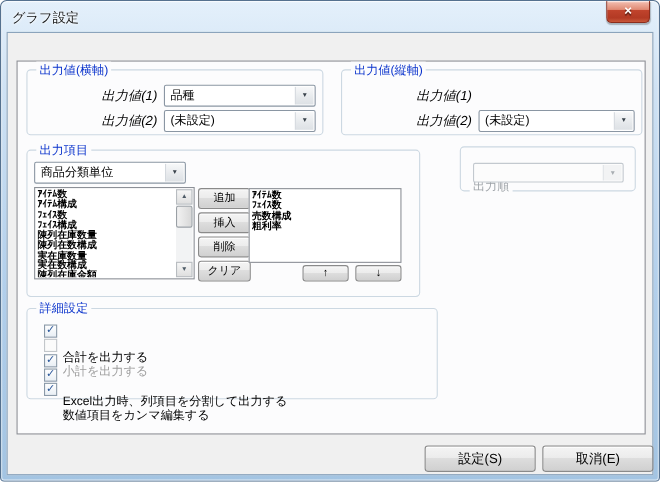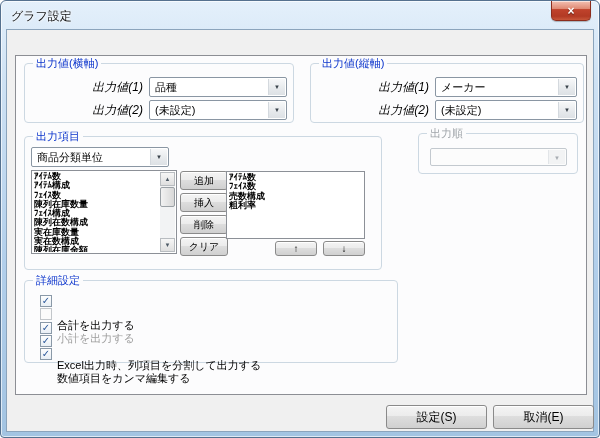--- a/index.html
+++ b/index.html
@@ -13,21 +13,21 @@
     border-radius:0 0 5px 5px;background:linear-gradient(#f3c1b3,#e08a74 40%,#c0432c 45%,#b33a24 80%,#c8573a);
     box-shadow:inset 0 1px 0 rgba(255,255,255,.55),0 1px 1px rgba(0,0,0,.25);cursor:pointer;text-align:center;}
   .close-btn span{color:#fff;font-size:12px;font-weight:bold;line-height:17px;text-shadow:0 1px 1px rgba(0,0,0,.5);}
   .client{position:absolute;left:5px;right:5px;top:28px;bottom:5px;background:#f0f0f0;border:1px solid #8ba4bc;}
   .tab{position:absolute;left:8px;top:4px;height:21px;padding:0 11px;background:linear-gradient(#f4fafe,#fdfdfd);
     border:1px solid #8c8e94;border-bottom:1px solid #fcfcfd;border-radius:2px 2px 0 0;z-index:3;
     font-size:12px;line-height:20px;color:#000;cursor:default;}
   .tabpage{position:absolute;left:8px;top:25px;width:570px;height:338px;background:#fcfcfd;border:1px solid #8c8e94;z-index:2;}
   .group{position:absolute;border:1px solid #ccd8e2;border-radius:4px;}
   .group-title{position:absolute;top:-8px;left:8px;padding:0 3px;background:#fcfcfd;font-size:11px;color:#0a33cc;white-space:nowrap;}
-  .group-title.disabled{color:#9fa4a9;}
+  .group-title.disabled{color:#9fa4a9;margin-top:36px;}
   .axisrow-label{position:absolute;left:0;width:118px;text-align:right;font-size:12px;line-height:20px;color:#000;font-style:italic;}
   .combo{position:absolute;height:20px;border:1px solid #8a96a3;border-radius:2px;background:#fff;font-size:11px;
     line-height:18px;padding:0 20px 0 5px;white-space:nowrap;overflow:hidden;cursor:default;box-sizing:border-box;}
   .combo .arrow{position:absolute;right:1px;top:1px;bottom:1px;width:16px;background:linear-gradient(#f7f8f9,#e6e9ec 60%,#dde1e5);
     border-left:1px solid #d4d9de;text-align:center;}
   .combo .arrow span{font-size:6px;line-height:16px;color:#39424b;display:block;}
   .combo.disabled{border-color:#c3c9cf;background:#fcfcfc;color:#9aa0a6;}
   .combo.disabled .arrow{background:#f2f3f4;border-left-color:#e2e5e8;}
   .combo.disabled .arrow span{color:#a8adb2;}
   .listbox{position:absolute;border:1px solid #8c9097;background:#fff;overflow:hidden;box-sizing:border-box;font-weight:bold;}
@@ -85,26 +85,20 @@
           <span>(未設定)</span>
           <span class="arrow">
               <span>▼</span>
             </span>
         </div>
       </div>
 
       <div class="group" style="left:294px;top:7px;width:272px;height:58px;">
         <span class="group-title">出力値(縦軸)</span>
         <div class="axisrow-label" style="top:13px;">出力値(1)</div>
-        <div class="combo" style="left:124px;top:13px;right:6px;">
-          <span>メーカー</span>
-          <span class="arrow">
-              <span>▼</span>
-            </span>
-        </div>
         <div class="axisrow-label" style="top:36px;">出力値(2)</div>
         <div class="combo" style="left:124px;top:36px;right:6px;">
           <span>(未設定)</span>
           <span class="arrow">
               <span>▼</span>
             </span>
         </div>
       </div>
 
       <div class="group" style="left:8px;top:80px;width:356px;height:132px;">
@@ -115,22 +109,22 @@
           <span class="arrow">
               <span>▼</span>
             </span>
         </div>
 
         <div class="listbox" style="left:6px;top:33px;width:146px;height:84px;">
           <div class="items">
             <div class="li">ｱｲﾃﾑ数</div>
             <div class="li">ｱｲﾃﾑ構成</div>
             <div class="li">ﾌｪｲｽ数</div>
+            <div class="li">ﾌｪｲｽ構成</div>
             <div class="li">陳列在庫数量</div>
-            <div class="li">ﾌｪｲｽ構成</div>
             <div class="li">陳列在数構成</div>
             <div class="li">実在庫数量</div>
             <div class="li">実在数構成</div>
             <div class="li">陳列在庫金額</div>
           </div>
           <div class="vscroll">
             <div class="sbtn up">
                 <span>▲</span>
               </div>
             <div class="sthumb"></div>

